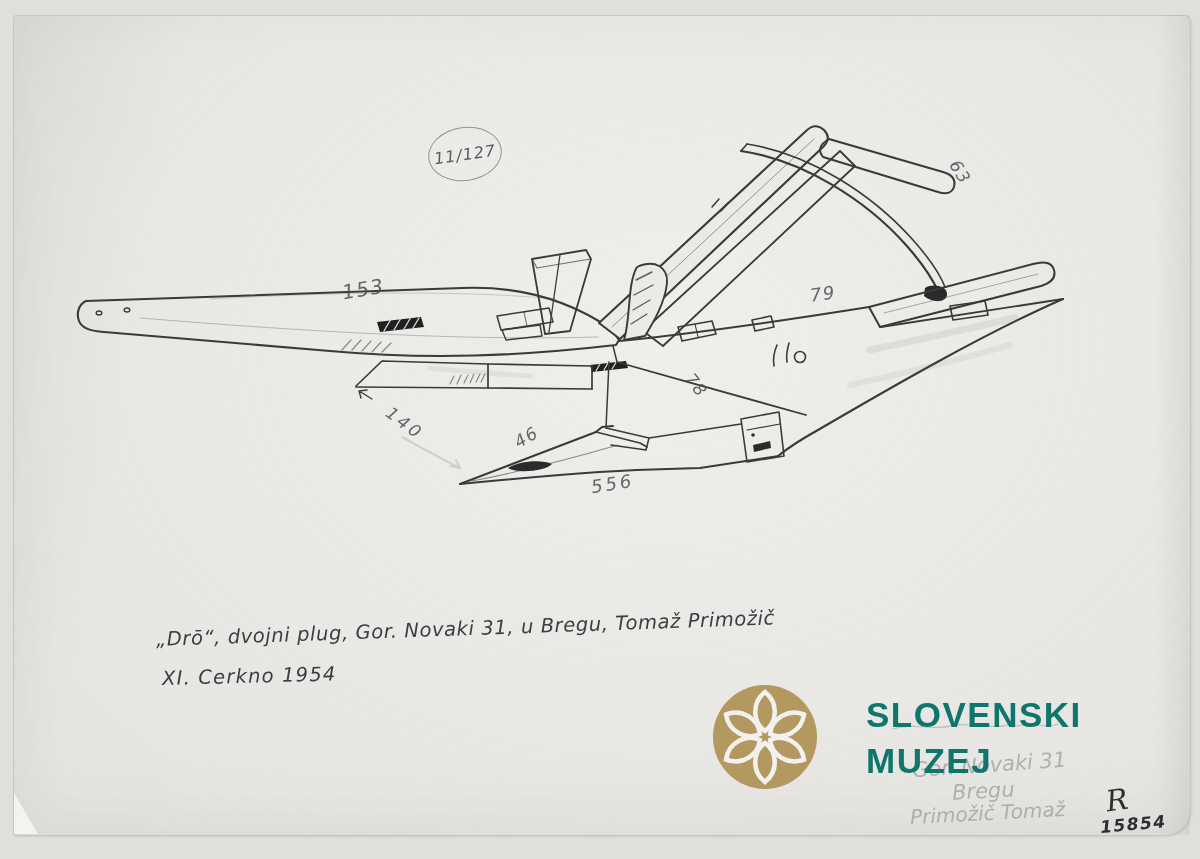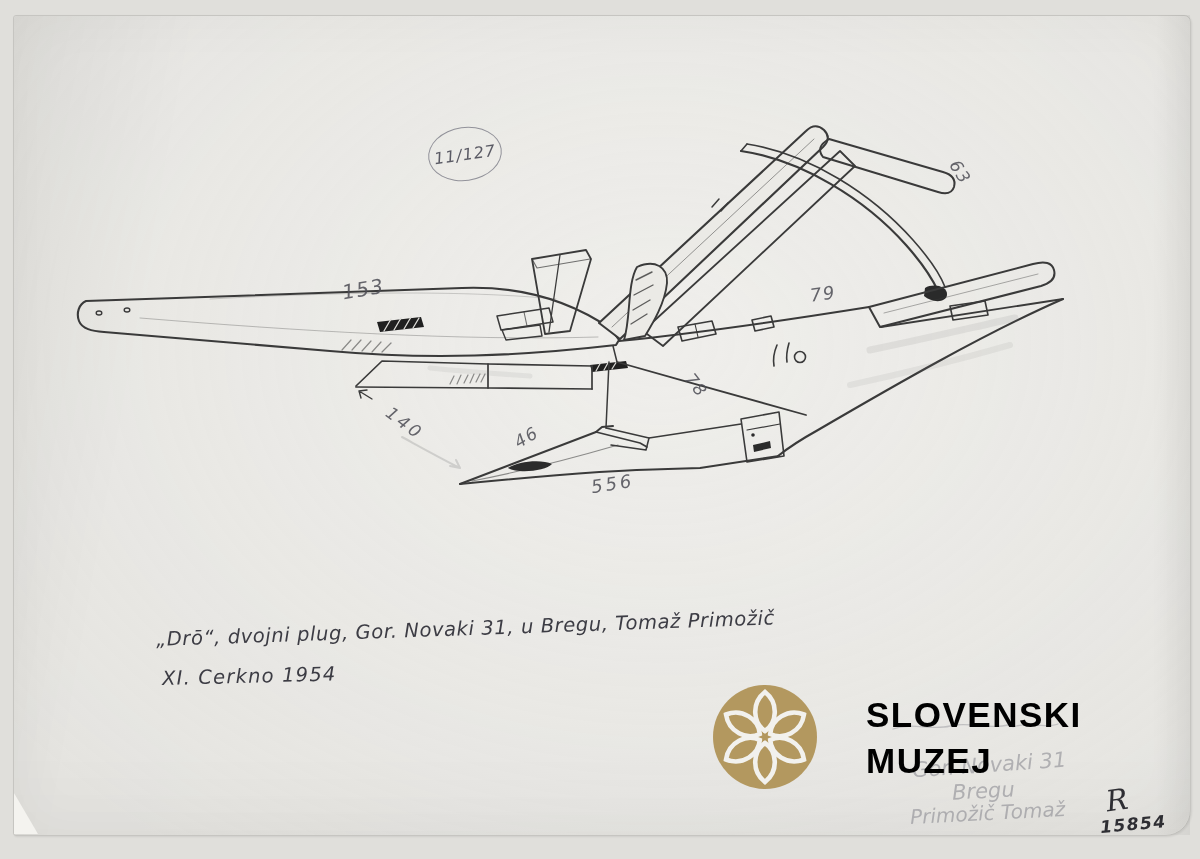--- a/index.html
+++ b/index.html
@@ -74,21 +74,21 @@
     white-space:nowrap;
   }
   .pn1{left:912px;top:753px;font-size:21px;transform:rotate(-4deg);}
   .pn2{left:952px;top:779px;font-size:21px;transform:rotate(-3deg);}
   .pn3{left:910px;top:801px;font-size:20px;transform:rotate(-3deg);}
   
   .logo-circle{position:absolute;left:713px;top:685px;width:104px;height:104px;z-index:3;}
   .museum-name{
     position:absolute;left:866px;top:692px;z-index:3;
     font-family:"Liberation Sans",sans-serif;font-weight:bold;
-    font-size:35px;line-height:46px;letter-spacing:1.5px;color:#000000;
+    font-size:35px;line-height:46px;letter-spacing:1.5px;color:#0f766e;
   }
   
   .inv{position:absolute;z-index:2;color:#2e2e33;}
   .inv-r{
     left:1106px;top:783px;font-family:"DejaVu Serif",serif;font-style:italic;
     font-size:29px;transform:rotate(-8deg);
   }
   .inv-no{
     left:1100px;top:814px;font-style:italic;font-weight:bold;font-size:17px;
     letter-spacing:1.5px;transform:rotate(-5deg);

